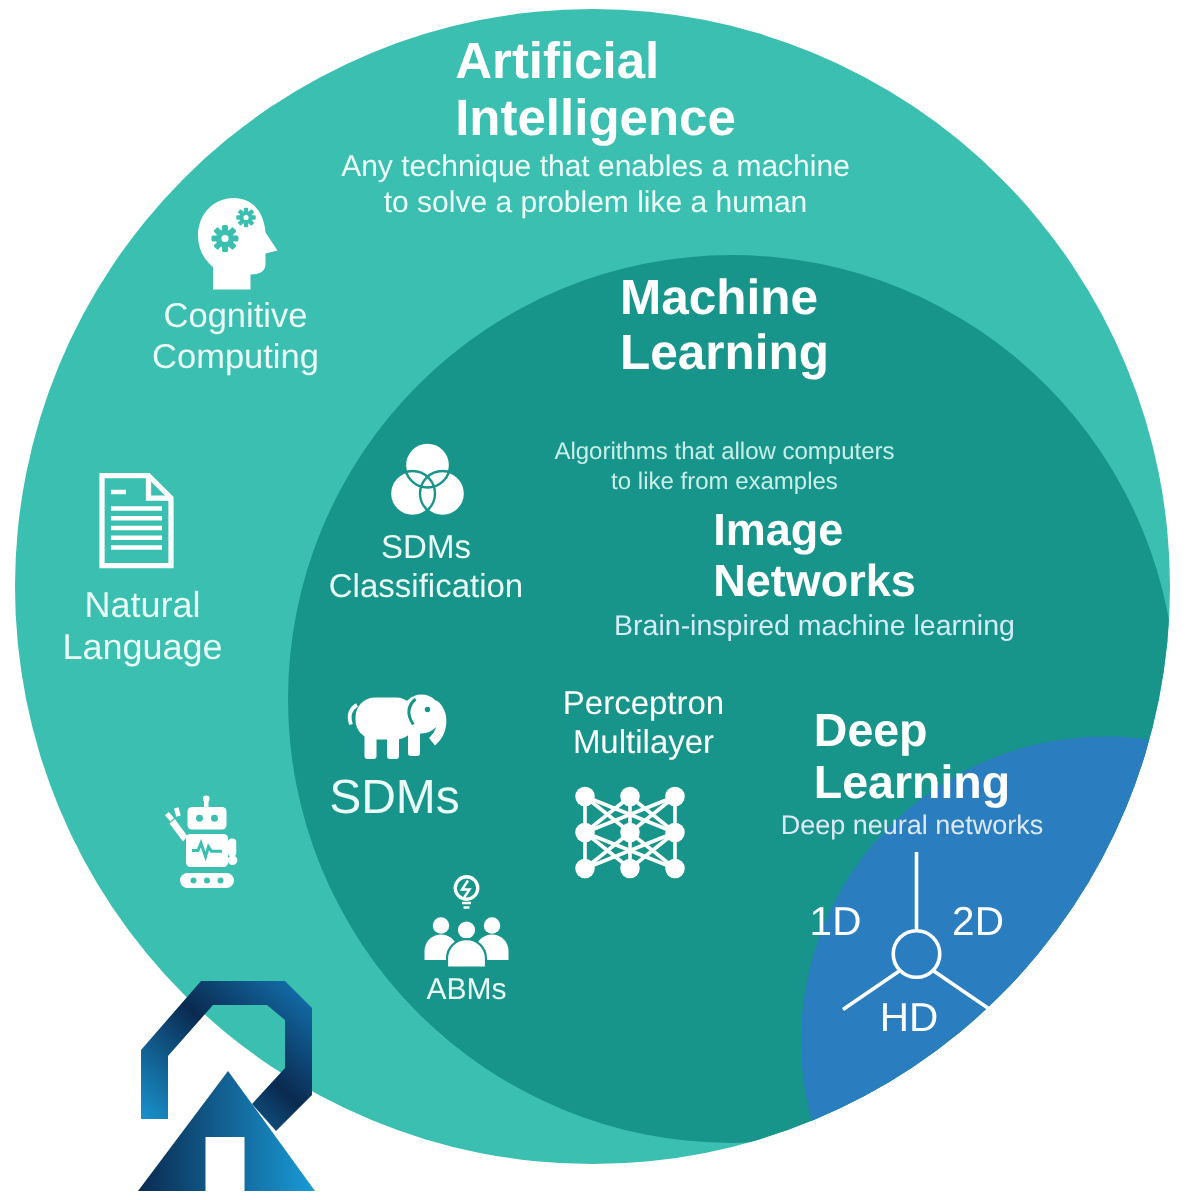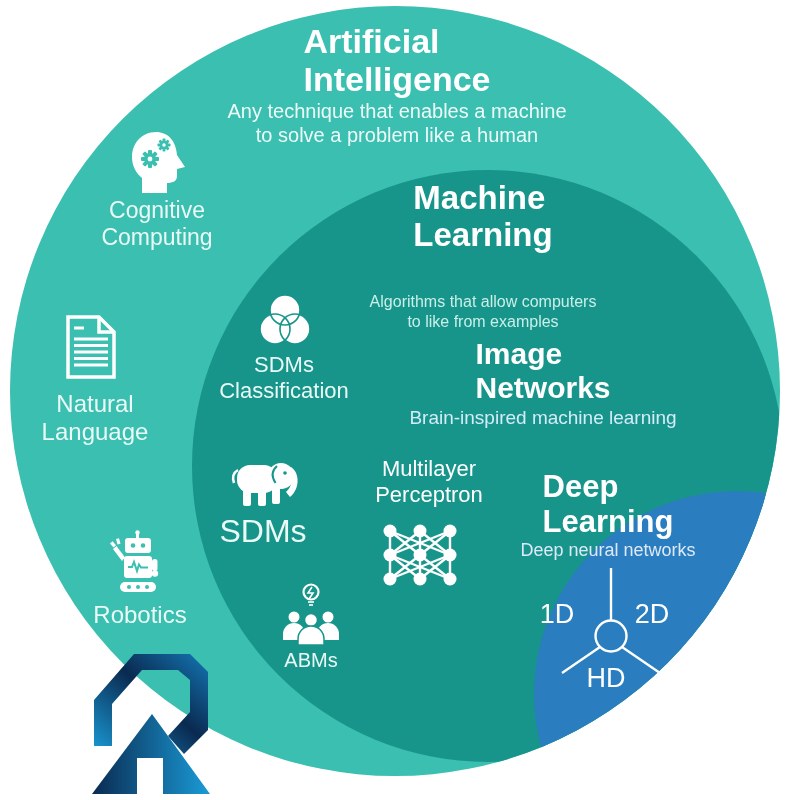--- a/index.html
+++ b/index.html
@@ -134,23 +134,20 @@
       </g>
       <g fill="var(--ai-circle,#3abfb0)">
         <circle cx="28" cy="15.5" r="2.3"></circle>
           <circle cx="38" cy="15.5" r="2.3"></circle>
         <circle cx="24" cy="57" r="2"></circle>
           <circle cx="33" cy="57" r="2"></circle>
           <circle cx="42" cy="57" r="2"></circle>
       </g>
       <polyline points="23,37 27,37 29,32 32,41 34,34.5 36,37.5 43,37.5" fill="none" stroke="var(--ai-circle,#3abfb0)" stroke-width="2"></polyline>
     </svg>
-    <div class="label" style="left:140px;top:601px;font-size:24px;">
-      <span class="ln">Robotics</span>
-    </div>
 
     <svg class="icon" style="left:254px;top:293px;" width="62" height="60" viewBox="0 0 62 60">
       <g fill="#fff">
         <circle cx="31" cy="17" r="15"></circle>
           <circle cx="21" cy="36" r="15"></circle>
           <circle cx="41" cy="36" r="15"></circle>
       </g>
       <g fill="none" stroke="var(--ml-circle,#18958b)" stroke-width="1.6">
         <circle cx="31" cy="17" r="15"></circle>
           <circle cx="21" cy="36" r="15"></circle>
@@ -173,22 +170,22 @@
       </g>
       <path d="M11 17 q-7 4 -4 13" fill="none" stroke="#fff" stroke-width="2.5"></path>
       <path d="M50 13 q-8 7 -1.5 17" fill="none" stroke="var(--ml-circle,#18958b)" stroke-width="2"></path>
       <circle cx="58" cy="20" r="1.8" fill="var(--ml-circle,#18958b)"></circle>
     </svg>
     <div class="label" style="left:263px;top:513px;font-size:32px;">
       <span class="ln">SDMs</span>
     </div>
 
     <div class="label" style="left:429px;top:456px;font-size:22px;color:#fff;">
+      <span class="ln">Perceptron</span>
       <span class="ln">Multilayer</span>
-      <span class="ln">Perceptron</span>
     </div>
     <svg class="icon" style="left:377px;top:520px;" width="86" height="70" viewBox="0 0 86 70">
       <g stroke="#fff" stroke-width="2.4">
         <line x1="13" y1="11" x2="13" y2="35"></line>
           <line x1="13" y1="11" x2="43" y2="35"></line>
           <line x1="13" y1="11" x2="73" y2="35"></line>
         <line x1="43" y1="11" x2="13" y2="35"></line>
           <line x1="43" y1="11" x2="43" y2="35"></line>
           <line x1="43" y1="11" x2="73" y2="35"></line>
         <line x1="73" y1="11" x2="13" y2="35"></line>

